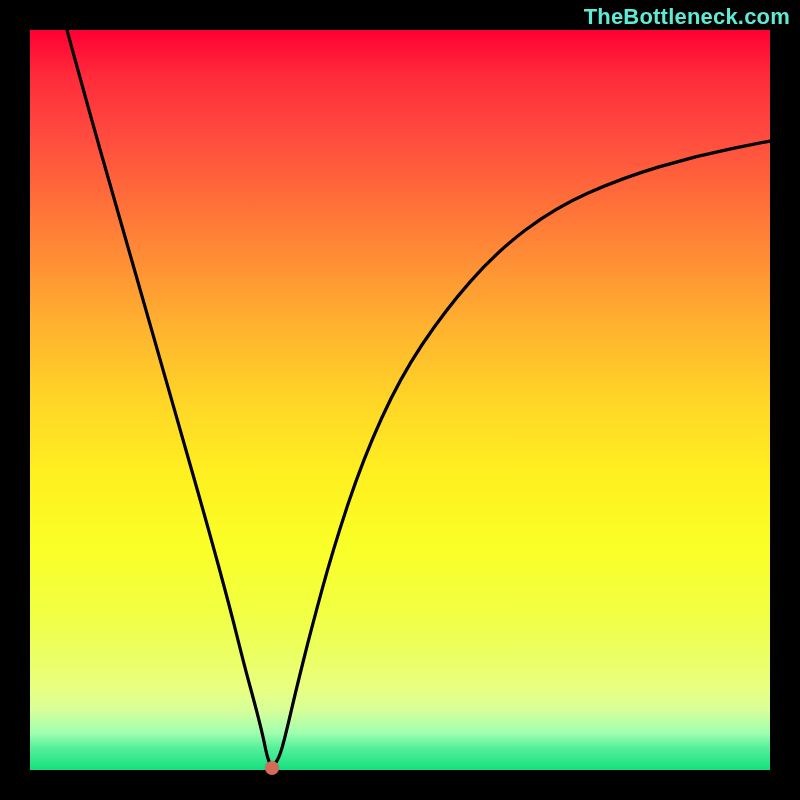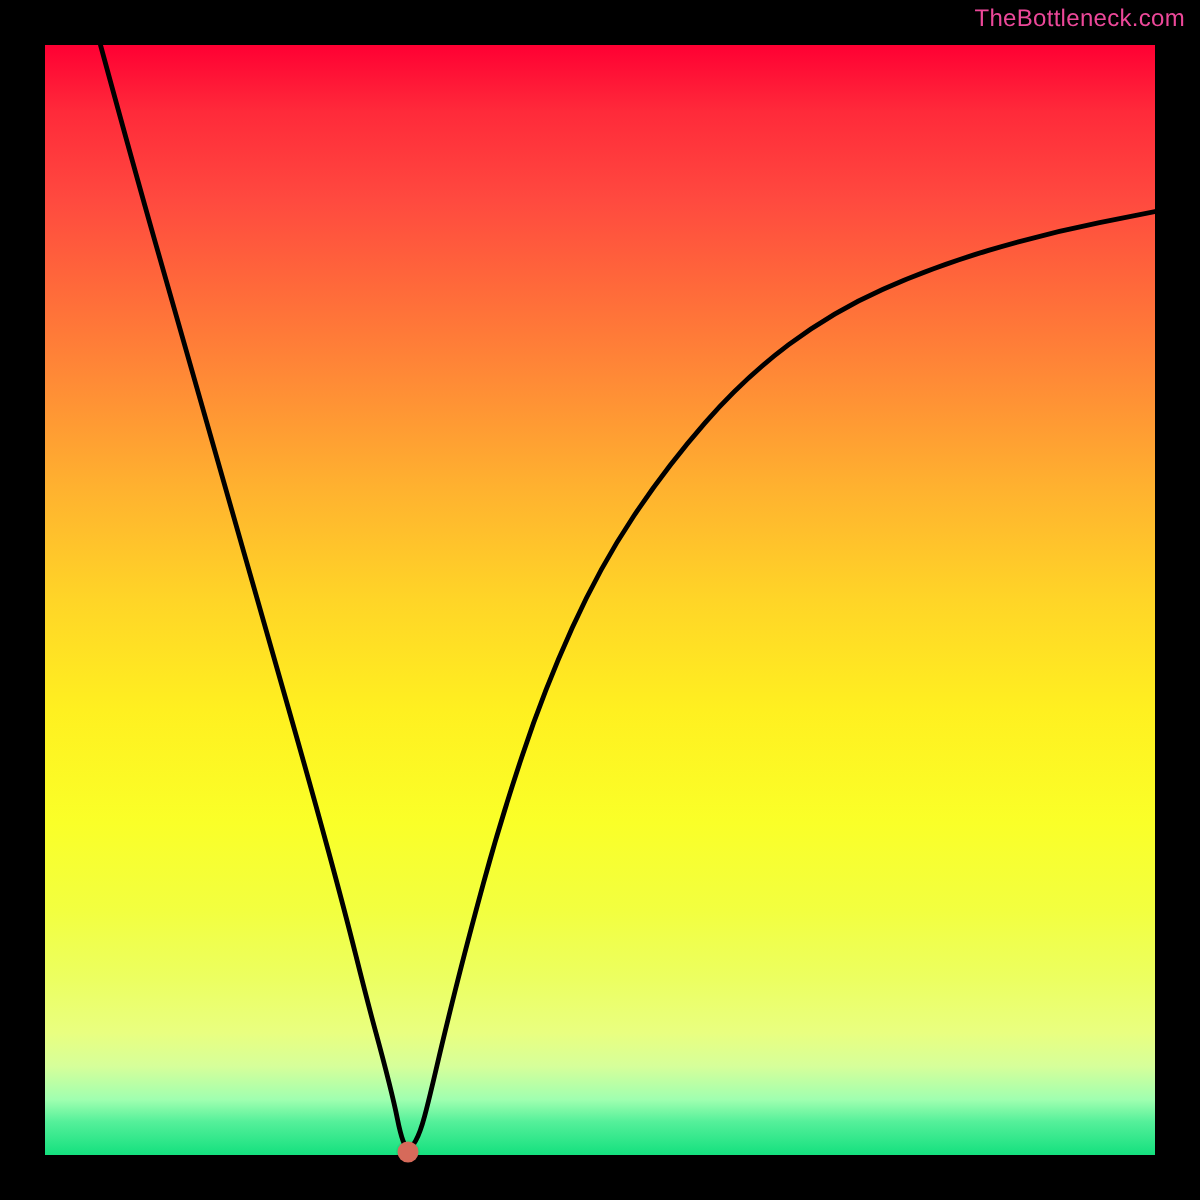--- a/index.html
+++ b/index.html
@@ -13,23 +13,23 @@
   .frame {
     position: relative;
     width: 800px;
     height: 800px;
     background: #000;
   }
   .watermark {
     position: absolute;
     top: 4px;
     right: 10px;
-    color: #ec4899;
-    font-size: 16px;
-    font-weight: 400;
+    color: #5eead4;
+    font-size: 22px;
+    font-weight: 700;
     letter-spacing: 0.2px;
     z-index: 10;
   }
   .plot {
     position: absolute;
     left: 30px;
     top: 30px;
     width: 740px;
     height: 740px;
     background: linear-gradient(to bottom,

